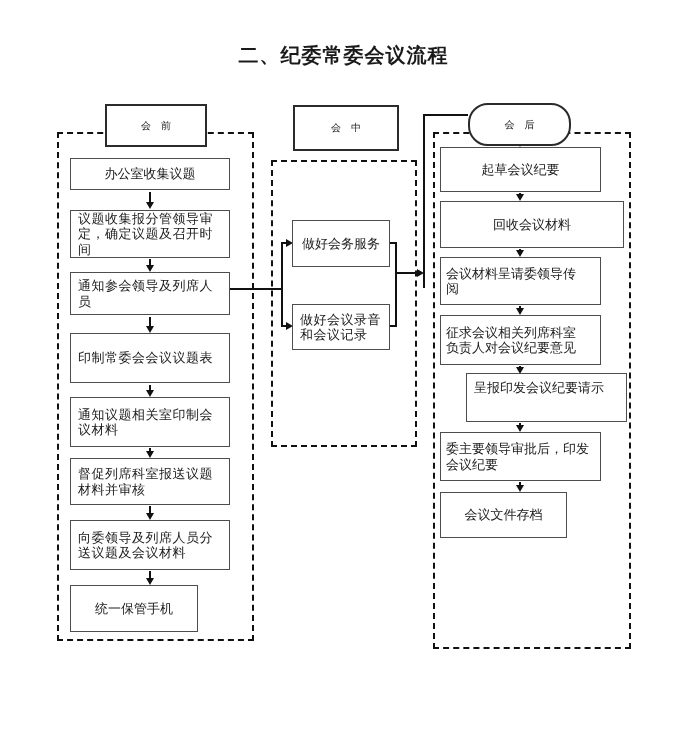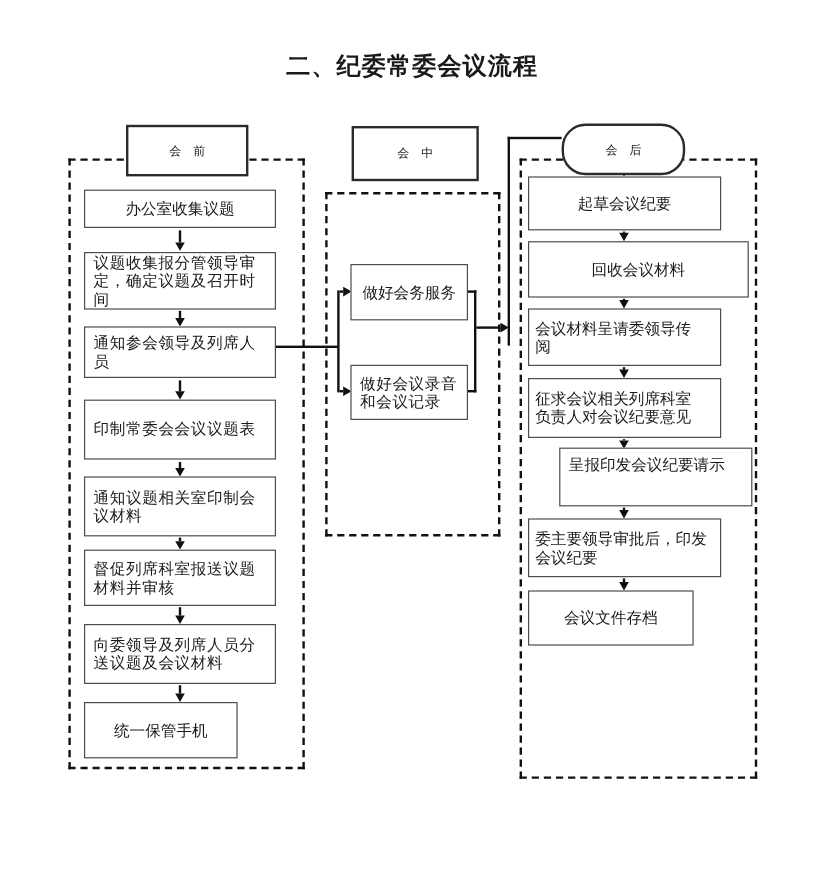--- a/index.html
+++ b/index.html
@@ -59,21 +59,21 @@
 
   <div class="box c" style="left:440px;top:147px;width:161px;height:45px;">起草会议纪要</div>
   <div class="box c" style="left:440px;top:201px;width:184px;height:47px;">回收会议材料</div>
   <div class="box mlr" style="left:440px;top:257px;width:161px;height:48px;">会议材料呈请委领导传
 阅</div>
   <div class="box mlr" style="left:440px;top:315px;width:161px;height:50px;">征求会议相关列席科室
 负责人对会议纪要意见</div>
   <div class="box tl" style="left:440px;top:373px;width:161px;height:49px;margin-left:26px;">呈报印发会议纪要请示</div>
   <div class="box mlr" style="left:440px;top:432px;width:161px;height:49px;">委主要领导审批后，印发
 会议纪要</div>
-  <div class="box c" style="left:440px;top:492px;width:138px;height:46px;">会议文件存档</div>
+  <div class="box c" style="left:440px;top:492px;width:127px;height:46px;">会议文件存档</div>
 
   <div class="arrow-down" style="left:149px;top:192px;height:10px;"></div>
   <div class="arrow-down" style="left:149px;top:259px;height:6px;"></div>
   <div class="arrow-down" style="left:149px;top:317px;height:9px;"></div>
   <div class="arrow-down" style="left:149px;top:385px;height:5px;"></div>
   <div class="arrow-down" style="left:149px;top:448px;height:3px;"></div>
   <div class="arrow-down" style="left:149px;top:506px;height:7px;"></div>
   <div class="arrow-down" style="left:149px;top:571px;height:7px;"></div>
 
   <div class="arrow-down" style="left:519px;top:137px;height:3px;"></div>

